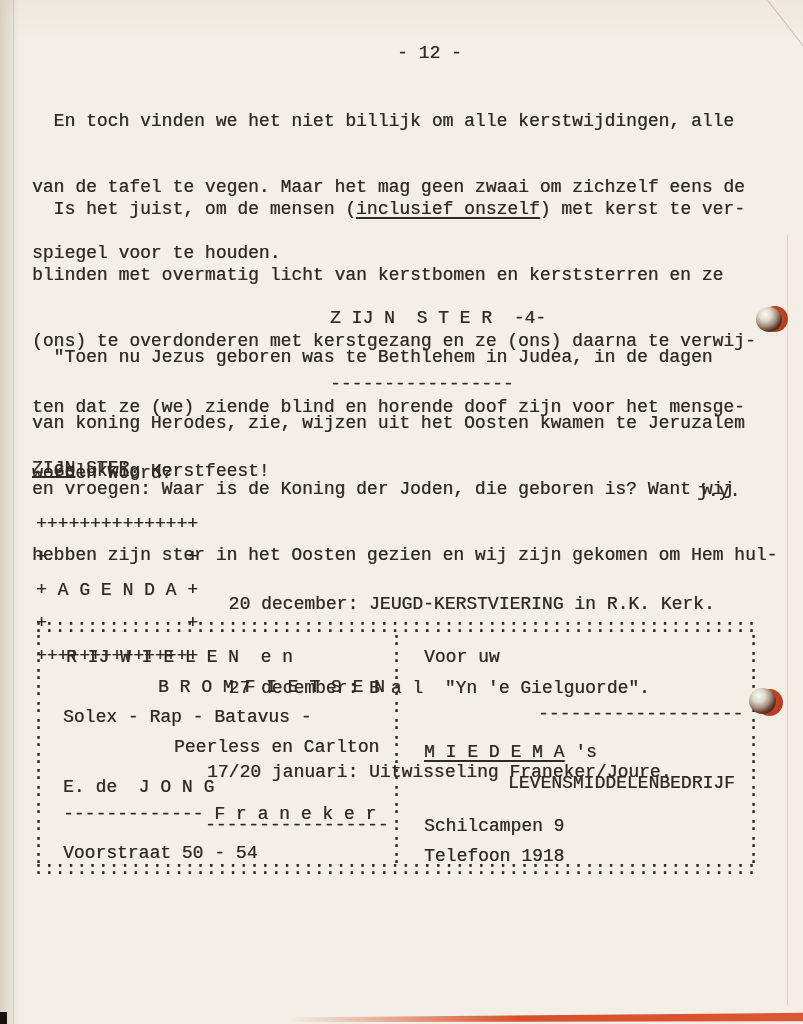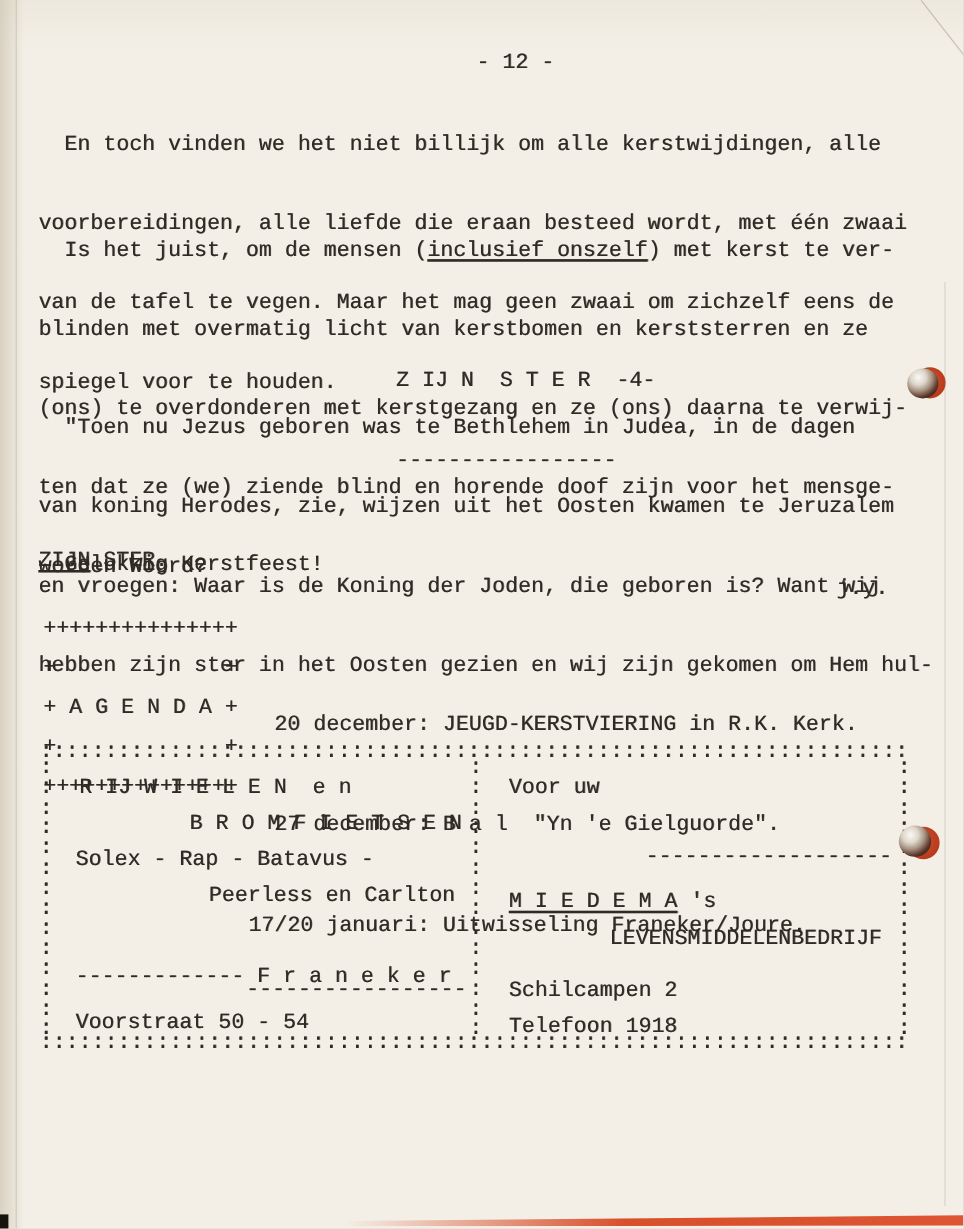--- a/index.html
+++ b/index.html
@@ -33,21 +33,20 @@
 </style>
 </head>
 <body>
 
 <div class="page">
 
   <div class="t" style="left:397px;top:42px">- 12 -</div>
 
   <div class="t" style="left:32px;top:66px">
     <div>  En toch vinden we het niet billijk om alle kerstwijdingen, alle</div>
-    <div>voorbereidingen, alle liefde die eraan besteed wordt, met één zwaai</div>
     <div>van de tafel te vegen. Maar het mag geen zwaai om zichzelf eens de</div>
     <div>spiegel voor te houden.</div>
   </div>
 
   <div class="t" style="left:32px;top:154px">
     <div><span>  Is het juist, om de mensen (</span><span class="u">inclusief onszelf</span><span>) met kerst te ver-</span></div>
     <div>blinden met overmatig licht van kerstbomen en kerststerren en ze</div>
     <div>(ons) te overdonderen met kerstgezang en ze (ons) daarna te verwij-</div>
     <div>ten dat ze (we) ziende blind en horende doof zijn voor het mensge-</div>
     <div>worden Woord?</div>
@@ -129,29 +128,30 @@
 :
 :
 :
 :
 :</div>
 
   <div class="t" style="left:66px;top:646px">R IJ W I E L E N  e n</div>
   <div class="t" style="left:158px;top:676px">B R O M F I E T S E N</div>
   <div class="t" style="left:63px;top:706px">Solex - Rap - Batavus -</div>
   <div class="t" style="left:174px;top:736px">Peerless en Carlton</div>
+  <div class="t" style="left:63px;top:776px">E. de  J O N G</div>
   <div class="t" style="left:63px;top:803px">------------- F r a n e k e r</div>
   <div class="t" style="left:205px;top:818px;line-height:14px">-----------------</div>
   <div class="t" style="left:63px;top:842px">Voorstraat 50 - 54</div>
 
   <div class="t" style="left:424px;top:646px">Voor uw</div>
   <div class="t" style="left:538px;top:707px;line-height:14px">-------------------</div>
   <div class="t" style="left:424px;top:741px"><span class="u">M I E D E M A</span><span> 's</span></div>
   <div class="t" style="left:508px;top:772px">LEVENSMIDDELENBEDRIJF</div>
-  <div class="t" style="left:424px;top:815px">Schilcampen 2</div>
+  <div class="t" style="left:424px;top:815px">Schilcampen 9</div>
   <div class="t" style="left:424px;top:845px">Telefoon 1918</div>
 
   <div class="sphere sphere-red" style="left:762px;top:306px;width:26px;height:26px"></div>
   <div class="sphere sphere-ball" style="left:756px;top:307px;width:26px;height:25px"></div>
 
   <div class="sphere sphere-red" style="left:756px;top:689px;width:27px;height:27px"></div>
   <div class="sphere sphere-ball" style="left:749px;top:688px;width:27px;height:26px"></div>
 
   <div class="edge-line" style="left:13px;top:0;width:1px;height:1024px;opacity:.6"></div>
   <div class="edge-line" style="left:787px;top:235px;width:1px;height:770px;opacity:.5"></div>

